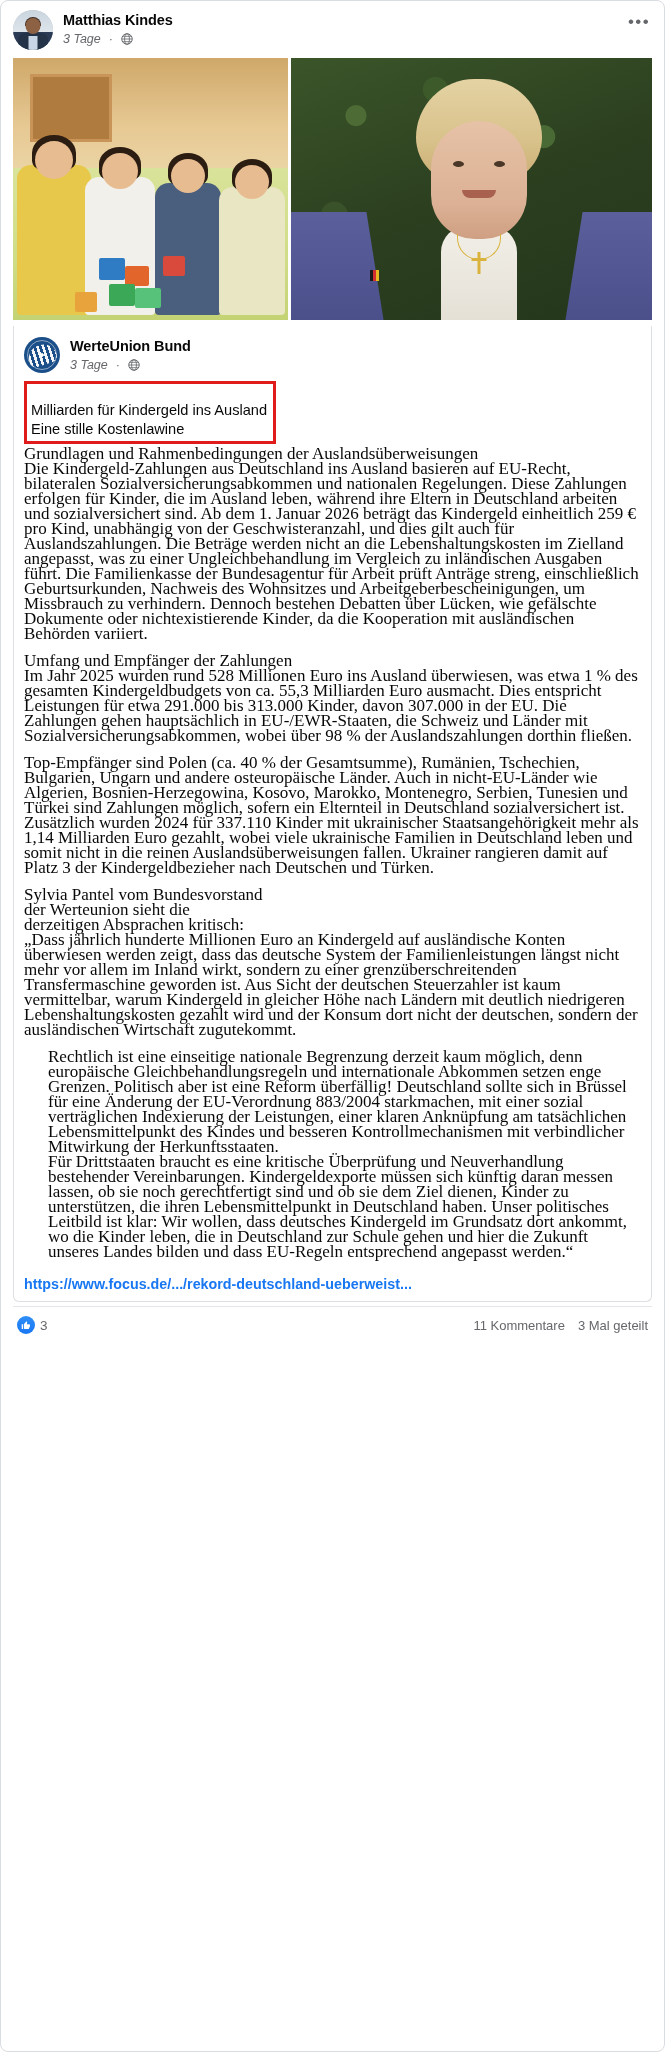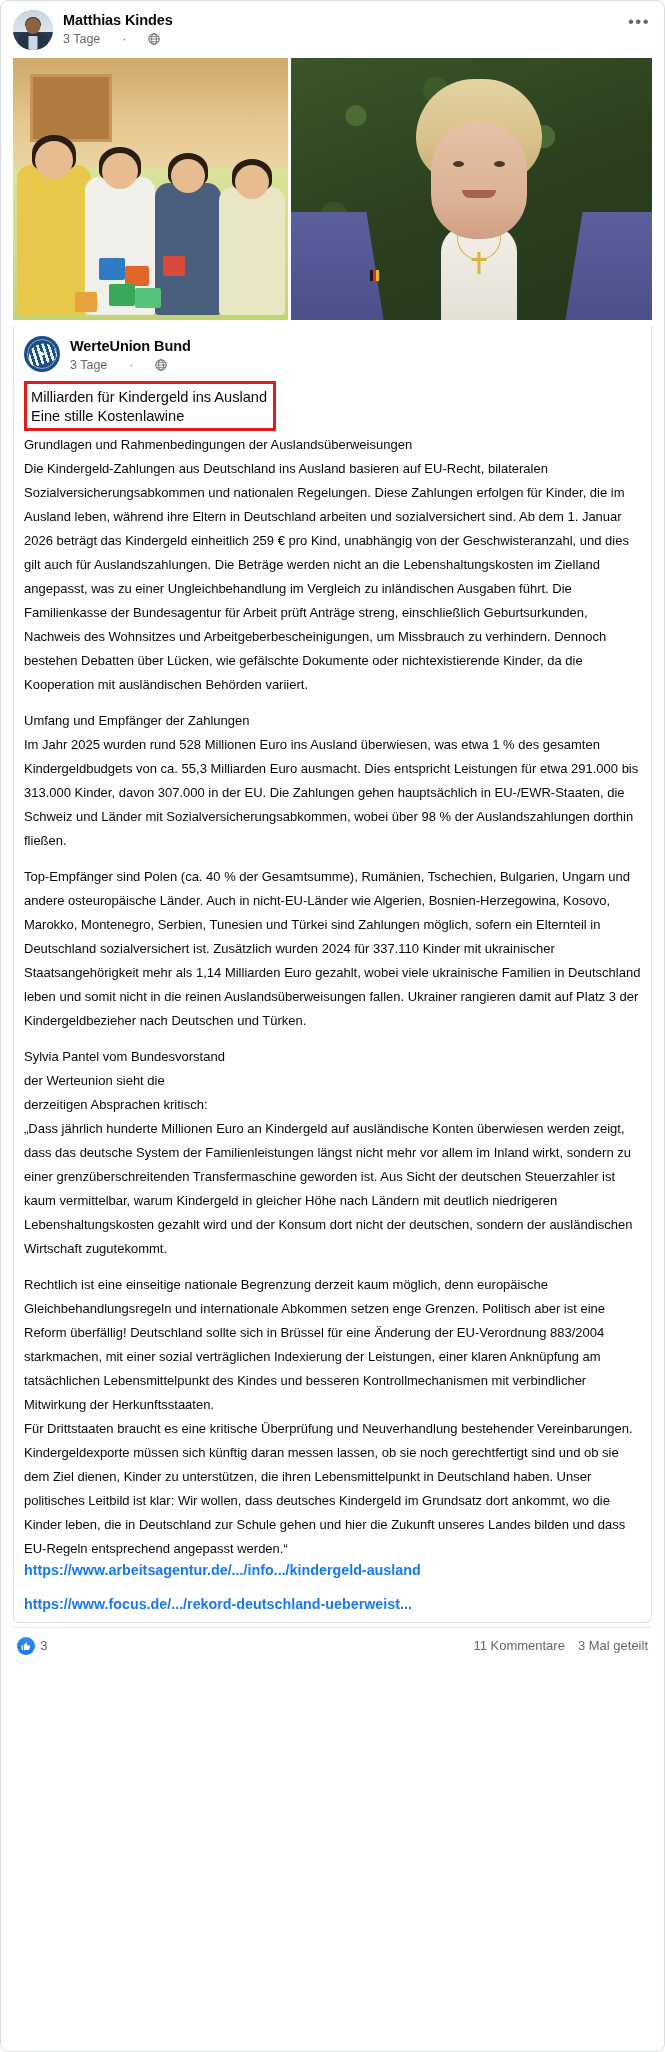--- a/index.html
+++ b/index.html
@@ -75,25 +75,26 @@
   .author-name {
     font-size: 14.5px;
     font-weight: bold;
     color: #080809;
     line-height: 18px;
     letter-spacing: -0.1px;
   }
   .meta-row {
     display: flex;
     align-items: center;
-    gap: 22px;
+    gap: 8px;
     margin-top: 2px;
     font-size: 12.5px;
     color: #65676b;
     line-height: 16px;
+    font-style: italic;
   }
   .globe-icon { display:inline-block; width:12px; height:12px; }
   .dot-sep { color:#65676b; font-size:12.5px; }
   .more-btn {
     position: absolute;
     right: 14px;
     top: 16px;
     color: #65676b;
     font-size: 17px;
     letter-spacing: 1.4px;
@@ -231,21 +232,21 @@
 
   
   .shared-card {
     margin: 6px 12px 0 12px;
     border: 1px solid #dcdfe3;
     border-top: none;
     border-radius: 0 0 6px 6px;
   }
   .shared-header {
     display: flex;
-    align-items: flex-start;
+    align-items: center;
     padding: 10px 10px 4px 10px;
   }
   .avatar-wu {
     width: 36px; height: 36px;
     border-radius: 50%;
     flex: 0 0 36px;
     background: radial-gradient(circle at 50% 50%, #ffffff 0 6%, #1b4f8a 7% 100%);
     position: relative;
     overflow: hidden;
   }
@@ -273,37 +274,38 @@
     letter-spacing: -0.1px;
   }
 
   
   .body-wrap {
     padding: 0 10px 8px 10px;
   }
   .redbox {
     display: inline-block;
     border: 3px solid #e01b1b;
-    padding: 4px 6px 2px 4px;
+    padding: 17px 6px 2px 4px;
     margin: 4px 0 2px 0;
   }
   .headline {
     font-size: 14.6px;
     color: #080809;
     line-height: 19px;
     white-space: pre-line;
   }
   p.para {
     margin: 0 0 12px 0;
-    font-size: 13px;
-    line-height: 24px;
+    font-size: 17px;
+    line-height: 15px;
     color: #080809;
     white-space: pre-line;
-  }
-  p.para.tight { margin-bottom: 0; }
+    font-family: Liberation Serif, serif;
+  }
+  p.para.tight { margin-bottom: 0; margin-left: 24px; }
   .link {
     color: #1877f2;
     font-size: 14.3px;
     line-height: 18.4px;
     font-weight: bold;
     text-decoration: none;
     display: block;
     cursor: pointer;
   }
   .links-group { margin-top: 16px; }
@@ -444,21 +446,20 @@
       <p class="para">Umfang und Empfänger der Zahlungen
 Im Jahr 2025 wurden rund 528 Millionen Euro ins Ausland überwiesen, was etwa 1 % des gesamten Kindergeldbudgets von ca. 55,3 Milliarden Euro ausmacht. Dies entspricht Leistungen für etwa 291.000 bis 313.000 Kinder, davon 307.000 in der EU. Die Zahlungen gehen hauptsächlich in EU-/EWR-Staaten, die Schweiz und Länder mit Sozialversicherungsabkommen, wobei über 98 % der Auslandszahlungen dorthin fließen.</p>
       <p class="para">Top-Empfänger sind Polen (ca. 40 % der Gesamtsumme), Rumänien, Tschechien, Bulgarien, Ungarn und andere osteuropäische Länder. Auch in nicht-EU-Länder wie Algerien, Bosnien-Herzegowina, Kosovo, Marokko, Montenegro, Serbien, Tunesien und Türkei sind Zahlungen möglich, sofern ein Elternteil in Deutschland sozialversichert ist. Zusätzlich wurden 2024 für 337.110 Kinder mit ukrainischer Staatsangehörigkeit mehr als 1,14 Milliarden Euro gezahlt, wobei viele ukrainische Familien in Deutschland leben und somit nicht in die reinen Auslandsüberweisungen fallen. Ukrainer rangieren damit auf Platz 3 der Kindergeldbezieher nach Deutschen und Türken.</p>
       <p class="para">Sylvia Pantel vom Bundesvorstand
 der Werteunion sieht die
 derzeitigen Absprachen kritisch:
 „Dass jährlich hunderte Millionen Euro an Kindergeld auf ausländische Konten überwiesen werden zeigt, dass das deutsche System der Familienleistungen längst nicht mehr vor allem im Inland wirkt, sondern zu einer grenzüberschreitenden Transfermaschine geworden ist. Aus Sicht der deutschen Steuerzahler ist kaum vermittelbar, warum Kindergeld in gleicher Höhe nach Ländern mit deutlich niedrigeren Lebenshaltungskosten gezahlt wird und der Konsum dort nicht der deutschen, sondern der ausländischen Wirtschaft zugutekommt.</p>
       <p class="para tight">Rechtlich ist eine einseitige nationale Begrenzung derzeit kaum möglich, denn europäische Gleichbehandlungsregeln und internationale Abkommen setzen enge Grenzen. Politisch aber ist eine Reform überfällig! Deutschland sollte sich in Brüssel für eine Änderung der EU-Verordnung 883/2004 starkmachen, mit einer sozial verträglichen Indexierung der Leistungen, einer klaren Anknüpfung am tatsächlichen Lebensmittelpunkt des Kindes und besseren Kontrollmechanismen mit verbindlicher Mitwirkung der Herkunftsstaaten.
 Für Drittstaaten braucht es eine kritische Überprüfung und Neuverhandlung bestehender Vereinbarungen.  Kindergeldexporte müssen sich künftig daran messen lassen, ob sie noch gerechtfertigt sind und ob sie dem Ziel dienen, Kinder zu unterstützen, die ihren Lebensmittelpunkt in Deutschland haben. Unser politisches Leitbild ist klar: Wir wollen, dass deutsches Kindergeld im Grundsatz dort ankommt, wo die Kinder leben, die in Deutschland zur Schule gehen und hier die Zukunft unseres Landes bilden und dass EU-Regeln entsprechend angepasst werden.“</p>
 
-      <a class="link">https://www.arbeitsagentur.de/.../info.../kindergeld-ausland</a>
       <div class="links-group">
         <a class="link">https://www.focus.de/.../rekord-deutschland-ueberweist...</a>
       </div>
     </div>
   </div>
 
   <div class="footer-sep"></div>
   <div class="footer">
     <div class="reactions">
       <div class="like-bubble">

